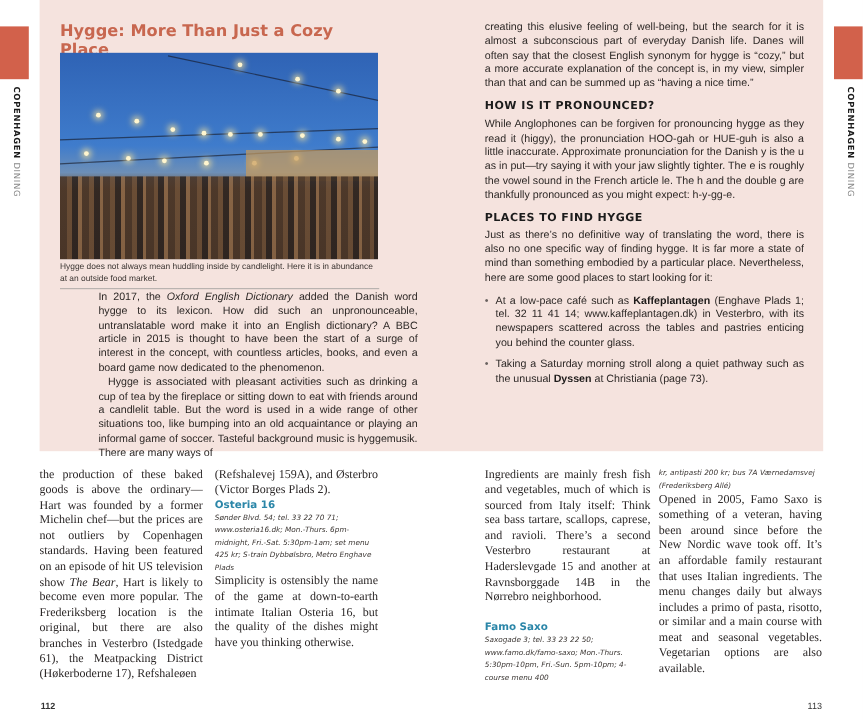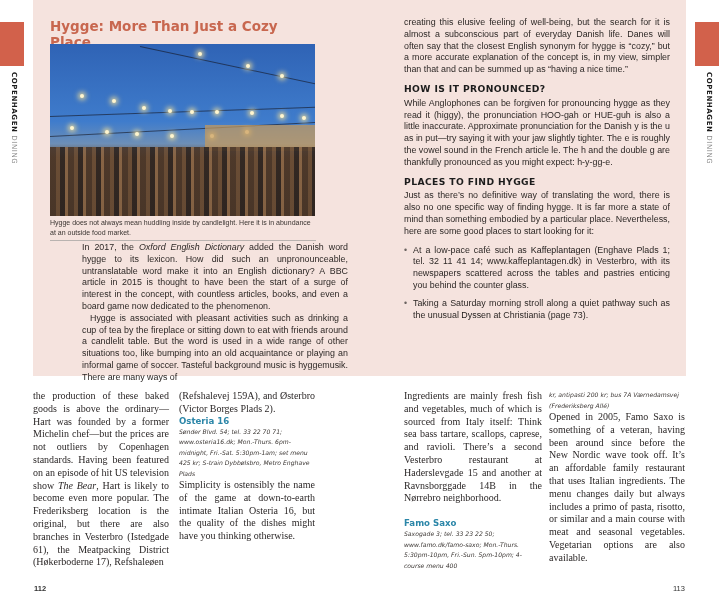--- a/index.html
+++ b/index.html
@@ -48,21 +48,21 @@
   .box-left { position: absolute; left: 50px; top: 242px; width: 266px; margin-left: 32px; }
   .box-right { position: absolute; left: 404px; top: 17px; width: 266px; }
   .indent { text-indent: 8px; }
   .sub-h {
     font-family: "DejaVu Sans", sans-serif; font-weight: bold; font-size: 9.2px; letter-spacing: 0.4px;
     color: #1c1c1c; margin: 7px 0 3px 0;
   }
   ul.bullets { list-style: none; margin-top: 7px; }
   ul.bullets li { position: relative; padding-left: 9px; margin-bottom: 6px; }
   ul.bullets li::before { content: "•"; position: absolute; left: 0; top: 0; color: #6a6360; }
-  b { font-weight: normal; color: #1d1a19; }
+  b { font-weight: bold; color: #1d1a19; }
 
   .serif { font-family: Liberation Serif, serif; font-size: 10px; line-height: 12.8px; color: #2b2727; text-align: justify; }
   .col { position: absolute; }
   .c1 { left: 33px; top: 390px; width: 136px; }
   .c2 { left: 179px; top: 390px; width: 136px; }
   .c3 { left: 404px; top: 390px; width: 138px; }
   .c4 { left: 549px; top: 390px; width: 136px; }
   .cat-h { font-family: "DejaVu Sans", sans-serif; font-weight: bold; font-size: 10.5px; color: #1d7264; margin-top: 10px; line-height: 13px; }
   .rest-h { font-family: "DejaVu Sans", sans-serif; font-weight: bold; font-size: 8.6px; color: #2b86a8; line-height: 11px; }
   .info { font-family: "DejaVu Sans", sans-serif; font-style: italic; font-size: 6.1px; line-height: 10.5px; color: #3b3633; }

